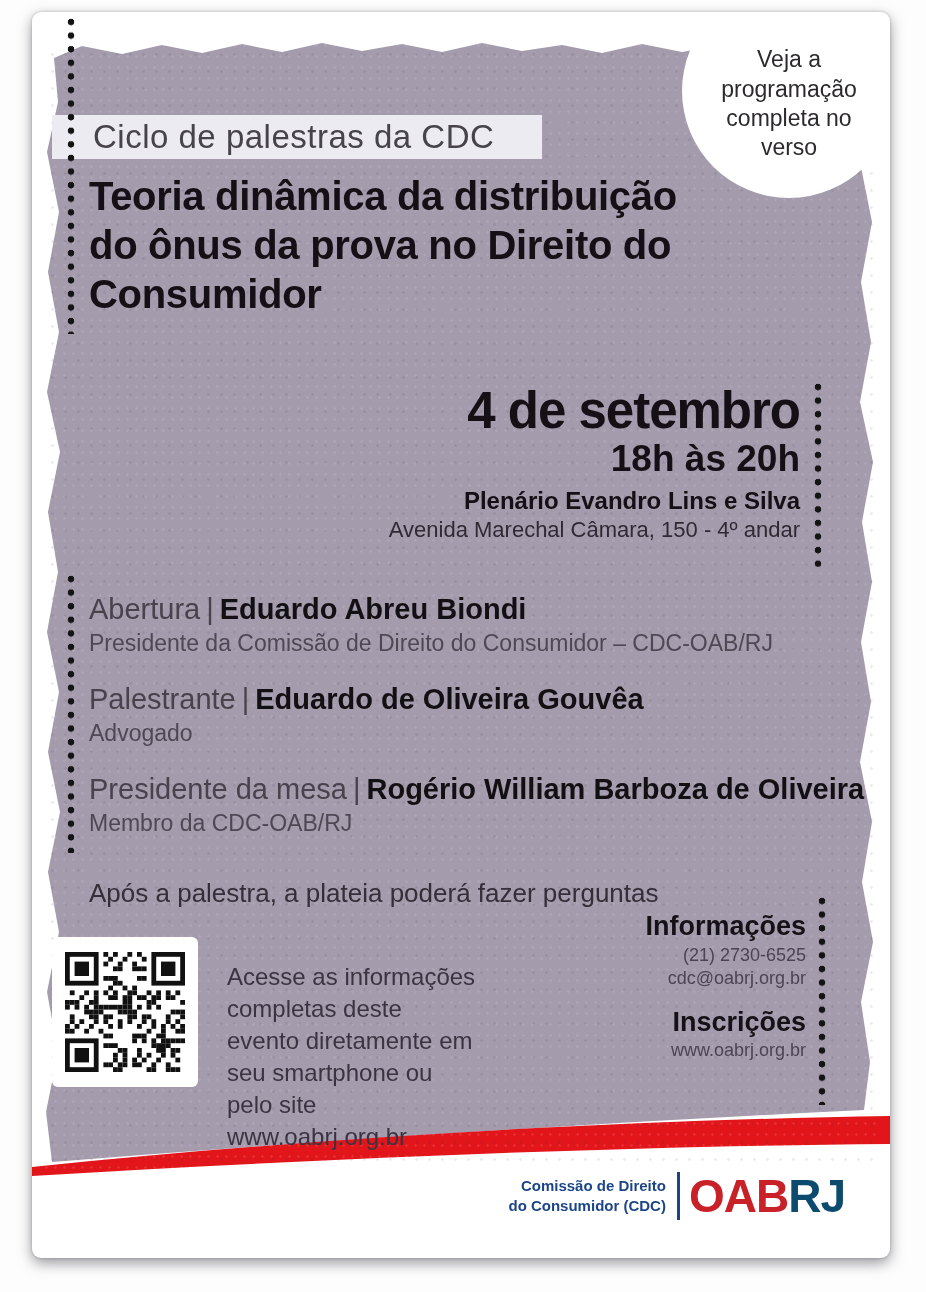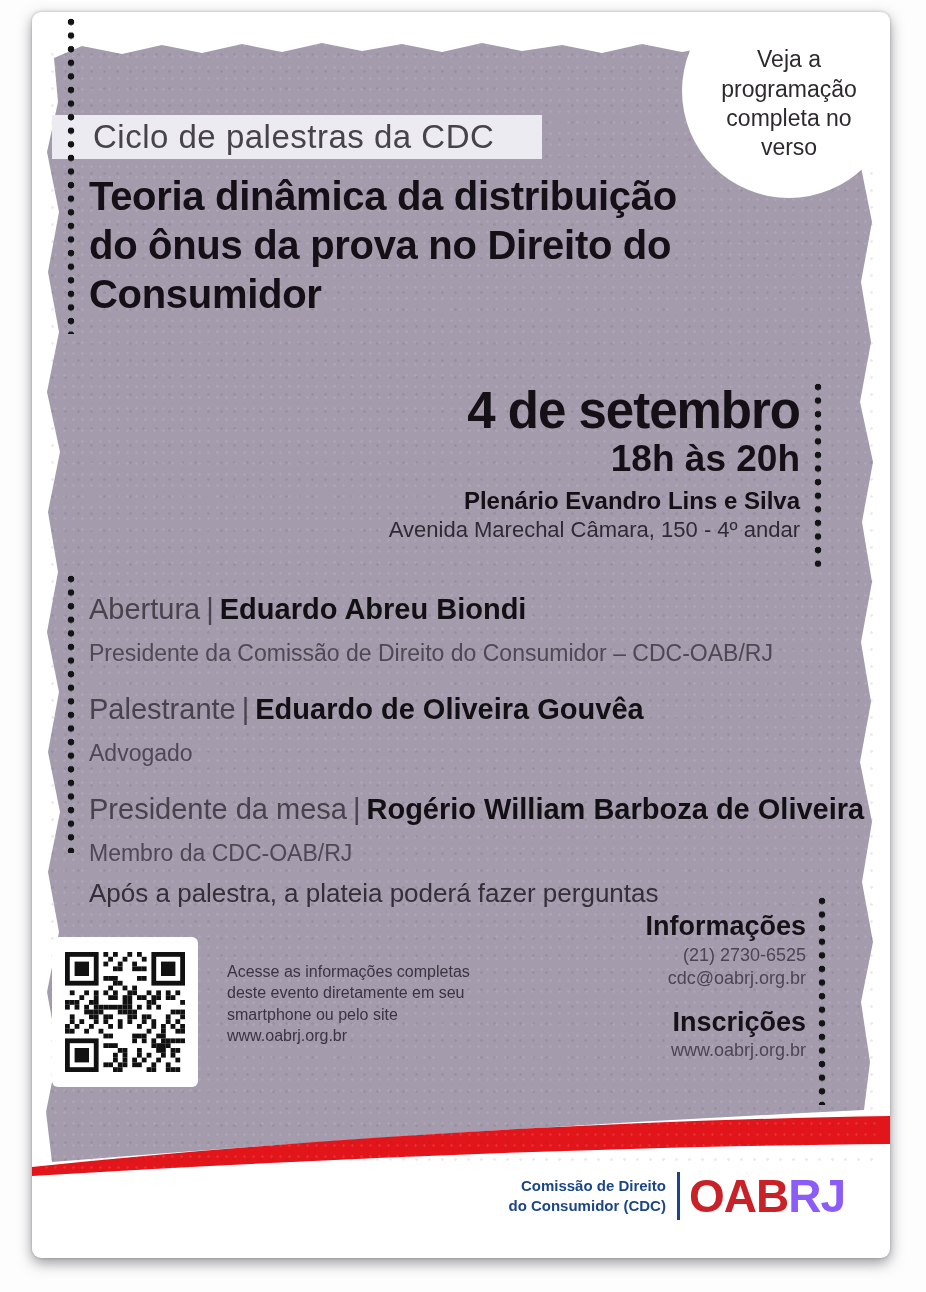--- a/index.html
+++ b/index.html
@@ -59,42 +59,42 @@
   .event .date  { font-size:51px; font-weight:700; letter-spacing:-1px; line-height:1.05; }
   .event .time  { font-size:37px; font-weight:700; line-height:1.15; }
   .event .venue { font-size:24px; font-weight:700; margin-top:7px; line-height:1.2; }
   .event .addr  { font-size:22px; font-weight:400; color:#2e2a33; line-height:1.3; }
 
   .speakers { position:absolute; left:57px; top:579px; z-index:2; }
   .speaker  { margin-bottom:23px; }
   .speaker .head { font-size:29px; line-height:1.25; color:#47424c; }
   .speaker .head b { color:#131014; font-weight:700; }
   .speaker .sep { padding:0 6px; color:#47424c; font-weight:300; }
-  .speaker .desc { font-size:23px; color:#4e4854; margin-top:13px; line-height:1.2; }
+  .speaker .desc { font-size:23px; color:#4e4854; margin-top:3px; line-height:1.2; }
 
   .note { position:absolute; left:57px; top:866px; z-index:2; font-size:26px; color:#332e38; }
 
   .qr-row { position:absolute; left:20px; top:925px; z-index:2; display:flex; }
   .qr-box { width:146px; height:150px; background:#ffffff; border-radius:6px; padding:13px; }
   .qr-box svg { width:120px; height:124px; display:block; }
-  .qr-caption { width:252px; margin:24px 0 0 29px; font-size:16px; line-height:1.33; color:#3a3441; }
+  .qr-caption { width:252px; margin:24px 0 0 29px; font-size:24px; line-height:1.33; color:#3a3441; }
 
   .info { position:absolute; right:84px; top:898px; text-align:right; z-index:2; }
   .info .h   { font-size:27px; font-weight:700; color:#151217; line-height:1.25; }
   .info .v   { font-size:18px; font-weight:400; color:#4b4553; line-height:1.3; }
   .info .gap { height:15px; }
   .info .admission { margin-top:21px; font-size:23px; font-weight:700; color:#121014; }
 
   .footer-logo { position:absolute; right:45px; top:1160px; z-index:2;
     display:flex; align-items:center; }
   .commission { text-align:right; color:#1c4587; font-size:15px; font-weight:700; line-height:1.35; }
   .logo-bar { width:3px; height:48px; background:#1c4587; margin:0 9px 0 11px; }
   .oabrj { font-size:46px; font-weight:700; letter-spacing:-1px; line-height:1; }
   .oabrj .oab { color:#c92128; }
-  .oabrj .rj  { color:#8b5cf6; }
+  .oabrj .rj  { color:#0c4a6e; }
 </style>
 </head>
 <body>
 
 <div class="page">
   <div class="sheet">
 
     <svg class="layer" width="858" height="1246" viewBox="0 0 858 1246" aria-hidden="true">
       <path class="paper-fill" d="
         M22,46 L50,34 90,42 130,33 170,41 210,32 250,40 290,31 330,39 370,32 410,40 450,31

